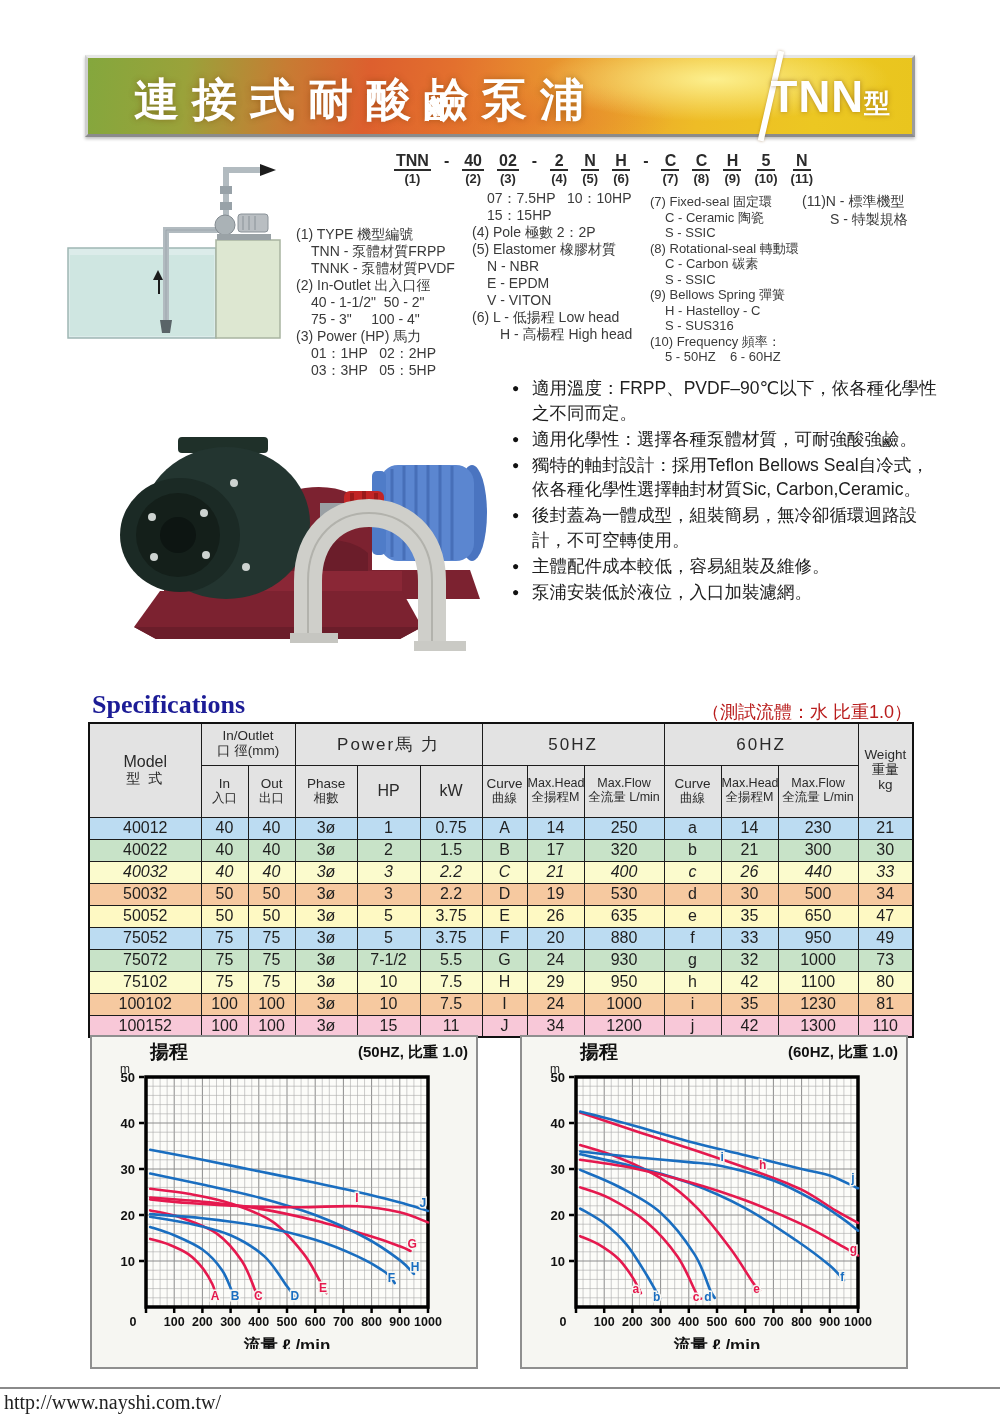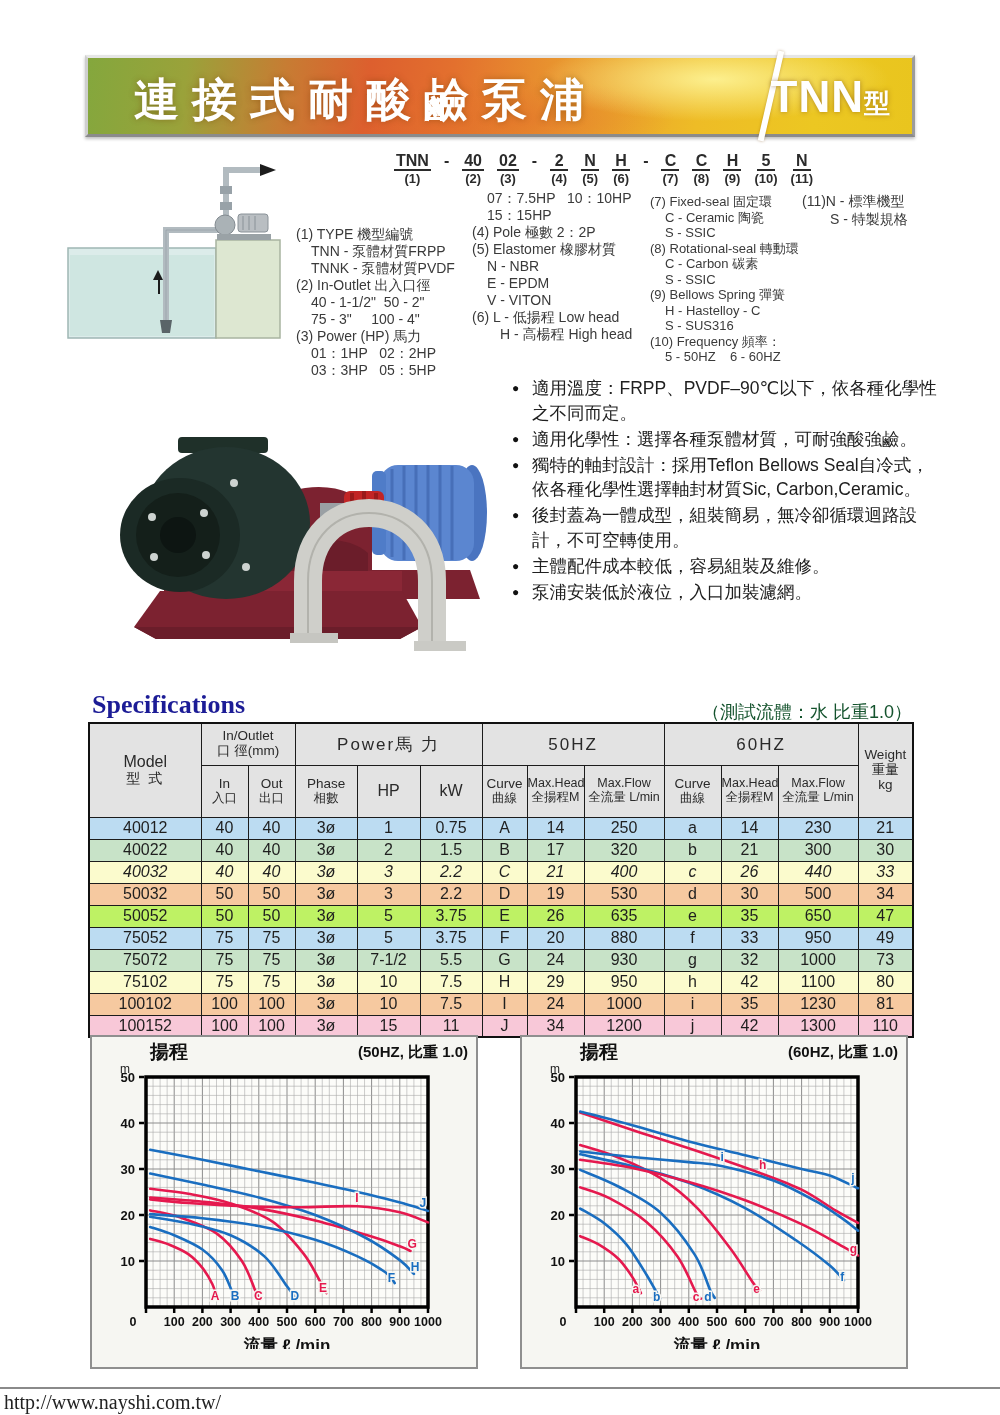--- a/index.html
+++ b/index.html
@@ -50,21 +50,21 @@
   .pump-svg{position:absolute;left:68px;top:385px;}
 
   
   .features{position:absolute;left:512px;top:376px;width:432px;margin:0;padding:0;list-style:none;}
   .features li{display:flex;font-size:17.5px;line-height:1.42;color:#202020;margin-bottom:1px;}
   .features .dot{width:20px;flex:0 0 20px;font-size:12px;padding-top:4px;color:#111;}
   .features .txt{flex:1;}
 
   
   .spec-heading{position:absolute;left:92px;top:690px;font-size:26px;font-weight:bold;color:#1c1c96;}
-  .spec-note{position:absolute;right:88px;top:700px;font-size:18px;color:#14532d;}
+  .spec-note{position:absolute;right:88px;top:700px;font-size:18px;color:#b91c1c;}
   #spec-table{position:absolute;left:88px;top:722px;width:824px;border-collapse:collapse;
       table-layout:fixed;border:2px solid #111;}
   #spec-table th,#spec-table td{border:1px solid #1c1c1c;text-align:center;padding:0;overflow:hidden;}
   #spec-table th{background:#e3e3e3;font-weight:normal;color:#2a2a2a;}
   #spec-table thead tr:first-child{height:42px;}
   #spec-table thead tr:last-child{height:52px;}
   #spec-table tbody tr{height:22px;}
   #spec-table tbody td{font-size:16px;color:#1f1f1f;}
   .h1{font-size:16px;line-height:1.12;}
   .h2{font-size:14px;line-height:1.12;letter-spacing:2px;}
@@ -376,21 +376,21 @@
           <td>3</td>
           <td>2.2</td>
           <td>D</td>
           <td>19</td>
           <td>530</td>
           <td>d</td>
           <td>30</td>
           <td>500</td>
           <td>34</td>
         </tr>
-        <tr style="background: #bef264;">
+        <tr style="background: #fef9c3;">
           <td>50052</td>
           <td>50</td>
           <td>50</td>
           <td>3ø</td>
           <td>5</td>
           <td>3.75</td>
           <td>E</td>
           <td>26</td>
           <td>635</td>
           <td>e</td>

